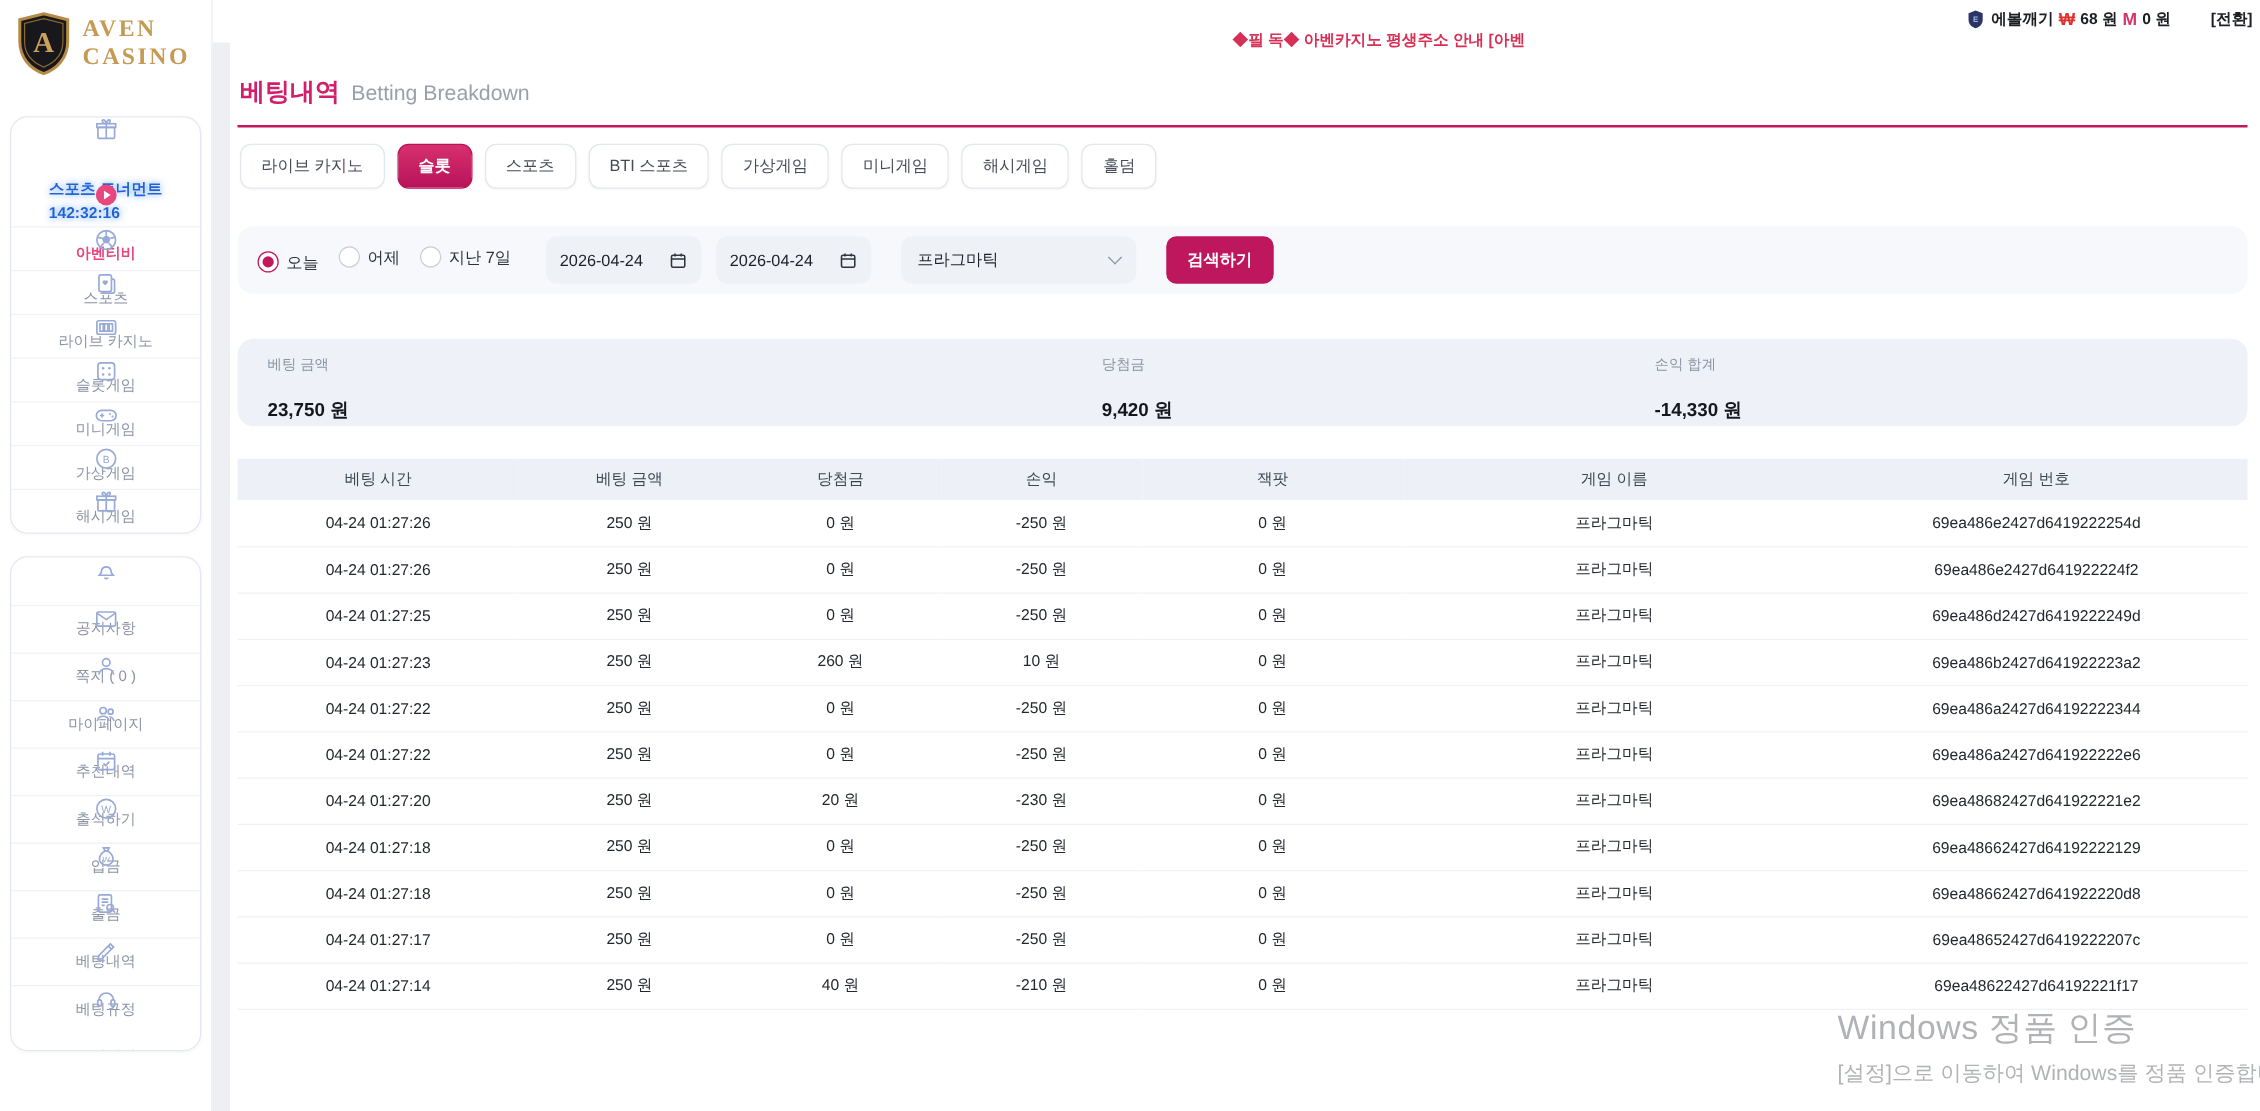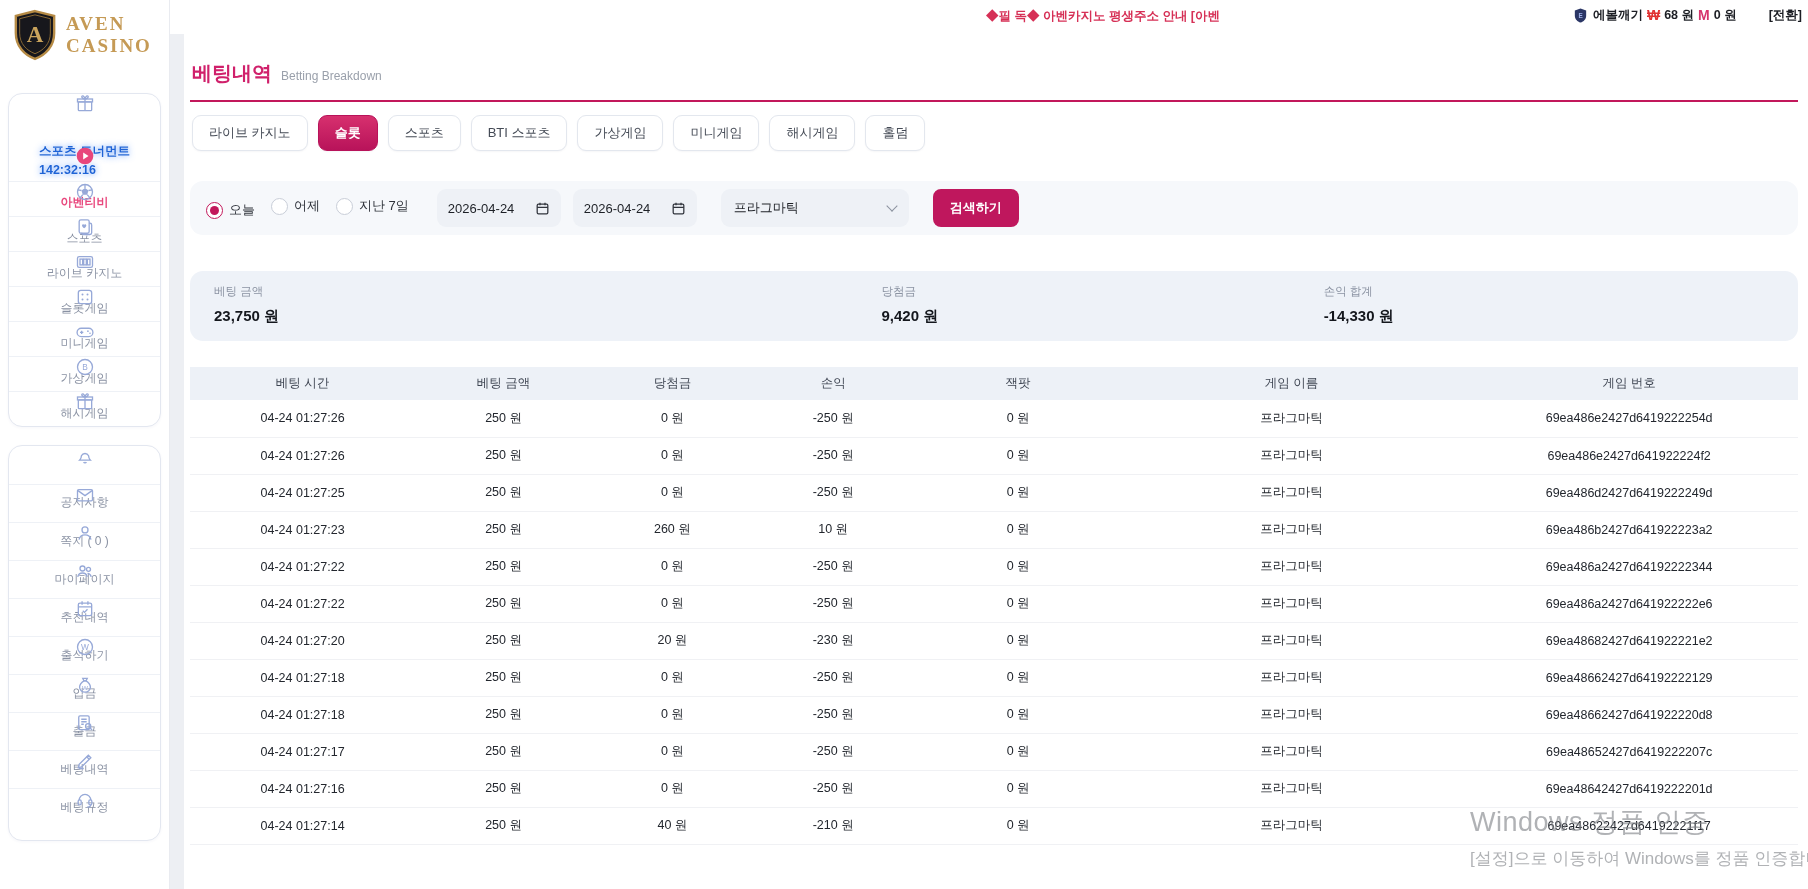--- a/index.html
+++ b/index.html
@@ -24,37 +24,37 @@
   .icn { display:inline-flex; color:#97a9d8; flex:0 0 auto; }
   .icn svg { width:20px; height:20px; display:block; }
   .side-item.active { color:#e8467c; font-weight:bold; }
   .side-item.active .icn { color:#e8467c; }
   .tournament { height:52px; align-items:center; }
   .tournament .t-text { color:#1e63d6; font-weight:bold; font-size:12.5px; line-height:1.55;
                         text-shadow:0 0 1px #fff, 0 0 6px rgba(70,140,255,.85); }
 
   
   .topbar { position:absolute; left:184px; right:0; top:0; height:34px; background:#fff; z-index:4; }
-  .announce { position:absolute; left:802px; top:8px; color:#d63056; font-size:12.5px;
+  .announce { position:absolute; left:802px; top:24px; color:#d63056; font-size:12.5px;
               font-weight:bold; white-space:nowrap; cursor:pointer; }
   .wallet { position:absolute; right:6px; top:7px; display:flex; gap:4px; 
             font-size:12.5px; color:#1c1e24; font-weight:bold; white-space:nowrap; }
   .wallet .icn svg { width:17px; height:17px; }
   .won-sym { color:#e03131; font-size:14px; }
   .m-sym { color:#d6336c; font-size:14px; }
   .convert { cursor:pointer;margin-left:28px; }
 
   .gutter { position:absolute; left:170px; top:34px; bottom:0; width:14px; background:#edeff3; z-index:5; }
 
   
   .content { position:absolute; left:184px; right:0; top:34px; bottom:0; background:#fff;
              padding:0 10px 0 6px; }
   .page-head { margin-top:26px; display:flex; align-items:baseline; gap:9px; padding-left:2px; }
   .page-title { font-size:20px; font-weight:bold; color:#d0206b; }
-  .page-sub { font-size:12px; color:#9aa0ab; }
+  .page-sub { font-size:17px; color:#9aa0ab; }
   .title-rule { border-bottom:2px solid #c2185b; margin-top:13px; }
 
   .tabs { display:flex; gap:10px; margin-top:13px; padding-left:2px; }
   .tab { padding:0 16px; height:36px; line-height:34px; background:#fff; border:1px solid #e3e7ee;
          border-radius:9px; font-size:13px; color:#454b56; cursor:pointer;
          box-shadow:0 1px 2px rgba(20,30,60,.04); white-space:nowrap; }
   .tab.active { background:linear-gradient(180deg,#d7306e,#b8135a); border-color:#b8135a;
                 color:#fff; font-weight:bold; }
 
   .filter-card { margin-top:30px; height:54px; background:#f6f8fb; border-radius:13px;
@@ -75,21 +75,21 @@
   .chev { width:8px; height:8px; border-right:1.6px solid #8b929f; border-bottom:1.6px solid #8b929f;
           transform:rotate(45deg); margin-top:-4px; }
   .search-btn { margin-left:24px; height:38px; padding:0 17px; background:#bf175d; color:#fff;
                 border:none; border-radius:8px; font-size:13px; font-weight:bold; cursor:pointer;
                 font-family:"Liberation Sans", sans-serif; }
 
   .summary { margin-top:36px; height:70px; background:#eef2f8; border-radius:13px; position:relative; }
   .sum-col { position:absolute; top:13px; }
   .sum-col.c1 { left:24px; } .sum-col.c2 { left:43%; } .sum-col.c3 { left:70.5%; }
   .sum-label { font-size:11.5px; color:#8b93a2; }
-  .sum-value { font-size:15px; font-weight:bold; color:#14171d; margin-top:8px; }
+  .sum-value { font-size:15px; font-weight:bold; color:#14171d; margin-top:20px; }
 
   table.btable { margin-top:26px; width:100%; border-collapse:collapse; table-layout:fixed; }
   .btable thead th { background:#edf1f7; height:33px; font-size:12.5px; color:#3e4552;
                      font-weight:normal; }
   .btable tbody td { height:37px; text-align:center; font-size:12.5px; color:#23272e;
                      border-bottom:1px solid #f0f1f4; overflow:hidden; white-space:nowrap; }
 
   .watermark { position:absolute; left:1470px; top:804px; z-index:9; pointer-events:none;
                color:rgba(128,130,136,.62); }
   .wm1 { font-size:27px; letter-spacing:.5px; white-space:nowrap; }
@@ -508,29 +508,20 @@
         <tr>
           <td>04-24 01:27:17</td>
           <td>250 원</td>
           <td>0 원</td>
           <td>-250 원</td>
           <td>0 원</td>
           <td>프라그마틱</td>
           <td>69ea48652427d6419222207c</td>
         </tr>
         <tr>
-          <td>04-24 01:27:16</td>
-          <td>250 원</td>
-          <td>0 원</td>
-          <td>-250 원</td>
-          <td>0 원</td>
-          <td>프라그마틱</td>
-          <td>69ea48642427d6419222201d</td>
-        </tr>
-        <tr>
           <td>04-24 01:27:14</td>
           <td>250 원</td>
           <td>40 원</td>
           <td>-210 원</td>
           <td>0 원</td>
           <td>프라그마틱</td>
           <td>69ea48622427d64192221f17</td>
         </tr>
       </tbody>
   </table>

